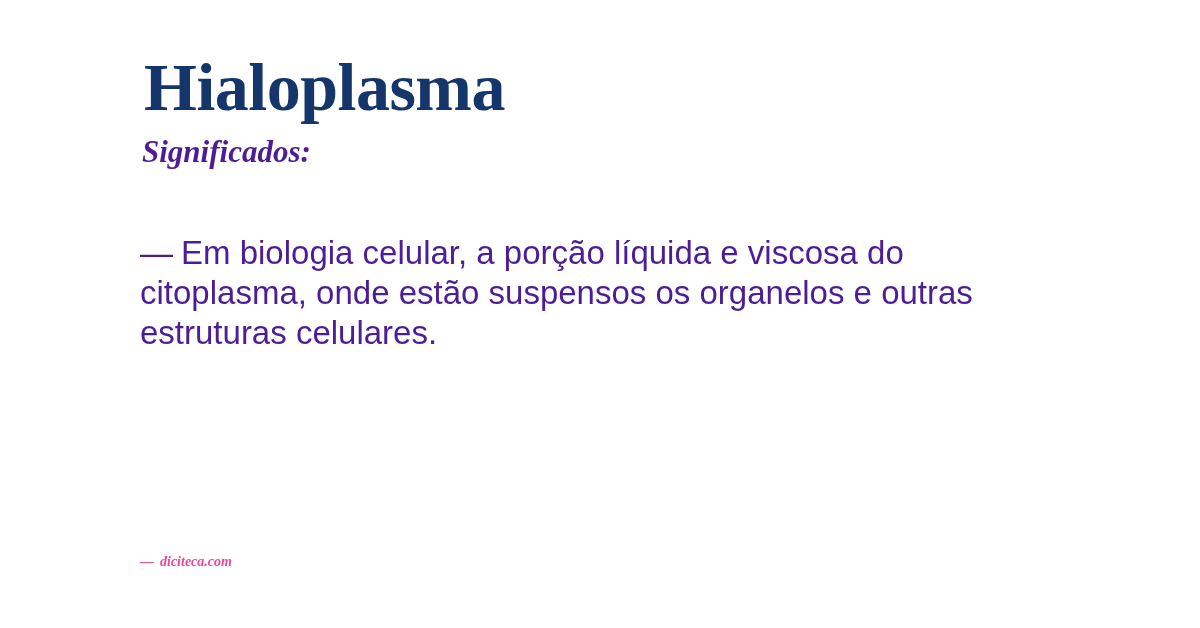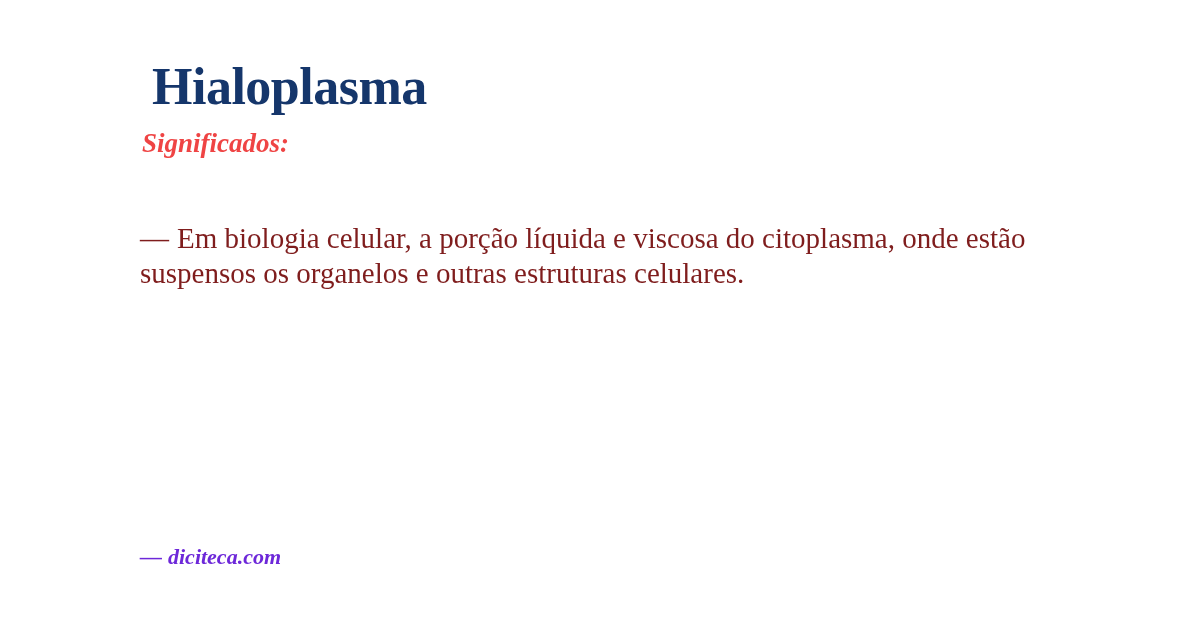--- a/index.html
+++ b/index.html
@@ -16,58 +16,58 @@
   .card {
     position: relative;
     width: 1200px;
     height: 628px;
     box-sizing: border-box;
     padding: 48px 140px 0 140px;
   }
   .title {
     font-family: "Liberation Serif", serif;
     font-weight: bold;
-    font-size: 52px;
+    font-size: 68px;
     line-height: 1.05;
     color: #15366b;
-    margin: 12px;
+    margin: 4px;
     letter-spacing: -0.5px;
   }
   .subtitle {
     font-family: "Liberation Serif", serif;
     font-weight: bold;
     font-style: italic;
-    font-size: 27px;
+    font-size: 31px;
     line-height: 1.2;
-    color: #ef4444;
+    color: #4c1d95;
     margin: 10px 0 0 2px;
   }
   .definitions {
     margin-top: 62px;
   }
   .definition {
-    font-family: Liberation Serif, serif;
-    font-size: 29px;
+    font-family: Liberation Sans, sans-serif;
+    font-size: 33px;
     line-height: 1.22;
-    color: #7f1d1d;
+    color: #4c1d95;
     margin: 0 0 26px 0;
     max-width: 900px;
   }
   .definition .dash {
     margin-right: 8px;
   }
   .source {
     position: absolute;
     left: 140px;
     bottom: 58px;
     font-family: "Liberation Serif", serif;
     font-style: italic;
     font-weight: bold;
-    font-size: 22px;
-    color: #6d28d9;
+    font-size: 14px;
+    color: #ec4899;
   }
   .source .dash {
     margin-right: 6px;
   }
 </style>
 </head>
 <body>
 
 <div class="card">
 

